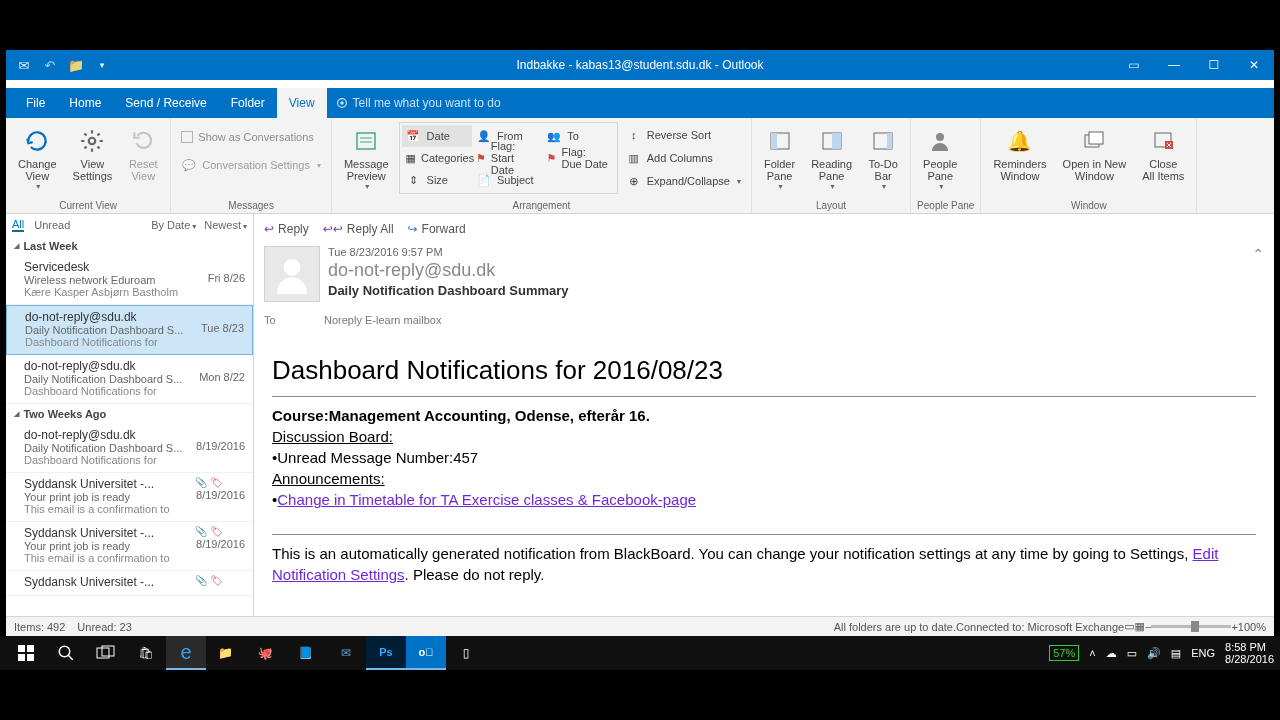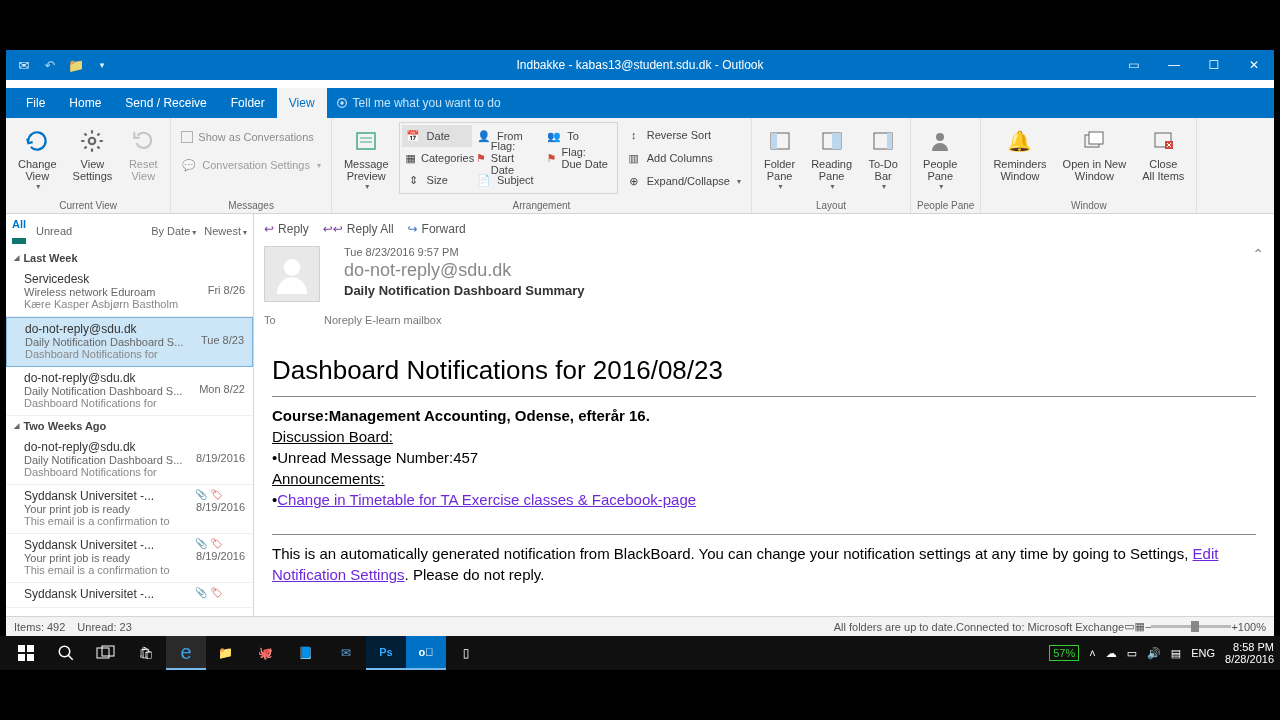--- a/index.html
+++ b/index.html
@@ -27,57 +27,57 @@
 .chk { width: 12px; height: 12px; border: 1px solid #888; display: inline-block; }
 .arrsection { flex: 1; border: 1px solid #d4d4d4; display: flex; flex-wrap: wrap; padding: 2px; align-content: flex-start; }
 .arrsection .smallbtn { width: 33%; }
 .main { flex: 1; display: flex; min-height: 0; }
 .listpane { width: 248px; border-right: 1px solid #d4d4d4; display: flex; flex-direction: column; }
 .searchbar { display: flex; padding: 3px; gap: 3px; border-bottom: 1px solid #e8e8e8; }
 .searchbox { flex: 1; display: flex; align-items: center; border: 1px solid #c8c8c8; padding: 2px 4px; color: #888; font-size: 11px; }
 .scopebox { border: 1px solid #c8c8c8; padding: 2px 6px; color: #666; font-size: 11px; display: flex; align-items: center; gap: 3px; }
 .filterbar { display: flex; align-items: center; padding: 4px 6px; font-size: 11px; }
 .filterbar .flt { margin-right: 10px; color: #666; cursor: pointer; }
-.filterbar .flt.active { color: #0072c6; font-weight: 700; border-bottom: 6px solid #0f766e; padding-bottom: 8px; }
+.filterbar .flt.active { color: #0072c6; font-weight: 400; border-bottom: 2px solid #0f766e; padding-bottom: 0; }
 .filterbar .sortctl { margin-left: auto; color: #666; display: flex; gap: 8px; }
 .msglist { flex: 1; overflow-y: auto; }
 .grouphdr { font-size: 11px; font-weight: 600; color: #444; padding: 4px 8px; display: flex; align-items: center; }
 .grouphdr::before { content: "◢"; font-size: 7px; margin-right: 4px; color: #666; }
 .msgitem { padding: 4px 8px 6px 18px; border-bottom: 1px solid #f0f0f0; cursor: pointer; position: relative; }
 .msgitem.selected { background: #cde6f7; border: 1px solid #7bb4e0; }
 .msgitem .from { font-size: 12px; color: #333; }
 .msgitem .subj { font-size: 11px; color: #666; white-space: nowrap; overflow: hidden; text-overflow: ellipsis; }
 .msgitem .prev { font-size: 11px; color: #888; white-space: nowrap; overflow: hidden; text-overflow: ellipsis; }
 .msgitem .date { position: absolute; right: 8px; top: 16px; font-size: 11px; color: #666; }
 .msgitem .icons { position: absolute; right: 30px; top: 4px; font-size: 10px; }
 .reading { flex: 1; display: flex; flex-direction: column; padding: 4px 10px; overflow-y: auto; position: relative; }
 .readactions { display: flex; gap: 14px; padding: 4px 0; }
 .readactions .act { display: flex; align-items: center; gap: 4px; font-size: 12px; color: #555; cursor: pointer; }
-.msgheader { display: flex; gap: 24px; padding: 6px 0 10px 0; border-bottom: 0; }
+.msgheader { display: flex; gap: 8px; padding: 6px 0 10px 0; border-bottom: 0; }
 .avatar { width: 56px; height: 56px; background: #e8e8e8; border: 1px solid #d0d0d0; display: flex; align-items: center; justify-content: center; }
 .msgmeta .time { font-size: 11px; color: #666; }
 .msgmeta .sender { font-size: 18px; color: #888; margin: 2px 0; }
 .msgmeta .subject { font-size: 13px; color: #333; font-weight: 600; }
 .toline { font-size: 11px; color: #777; padding: 2px 0 10px 0; }
 .toline .tolabel { display: inline-block; width: 60px; }
 .content { padding: 16px 8px; font-family: "Times New Roman", serif; font-size: 15px; color: #000; line-height: 1.4; }
 .content h1 { font-family: Arial, sans-serif; font-size: 26px; font-weight: 400; margin-bottom: 8px; }
 .content hr { border: none; border-top: 1px solid #888; margin: 8px 0; }
 .content .course { font-weight: 700; font-size: 15px; }
 .content .ul { text-decoration: underline; }
 .content a { color: #6d28d9; text-decoration: underline; }
 .statusbar { height: 20px; background: #f3f3f3; border-top: 1px solid #d4d4d4; display: flex; align-items: center; padding: 0 8px; font-size: 11px; color: #555; }
 .statusbar .right { margin-left: auto; display: flex; gap: 0; align-items: center; }
 .slider { width: 80px; height: 3px; background: #bbb; position: relative; }
 .slider::after { content: ""; position: absolute; left: 40px; top: -4px; width: 8px; height: 11px; background: #888; }
 .taskbar { position: absolute; bottom: 50px; left: 0; width: 1280px; height: 34px; background: #101010; display: flex; align-items: center; padding: 0 6px; }
 .taskbar .tbitem { width: 40px; height: 34px; display: flex; align-items: center; justify-content: center; color: #fff; }
 .taskbar .tbitem.active { border-bottom: 2px solid #76b9ed; background: #2a2a2a; }
 .taskbar .tray { margin-left: auto; display: flex; align-items: center; gap: 10px; color: #fff; font-size: 11px; }
-.taskbar .clock { text-align: right; line-height: 1.1; }
+.taskbar .clock { line-height: 1.1; }
 .carret::after { content: "▾"; font-size: 8px; margin-left: 2px; color: #666; }
 svg { display: block; }
 </style>
 </head>
 <body>
 
 <div class="outlook-window">
   <div class="titlebar">
     <div class="qat">
       <span>✉</span>

